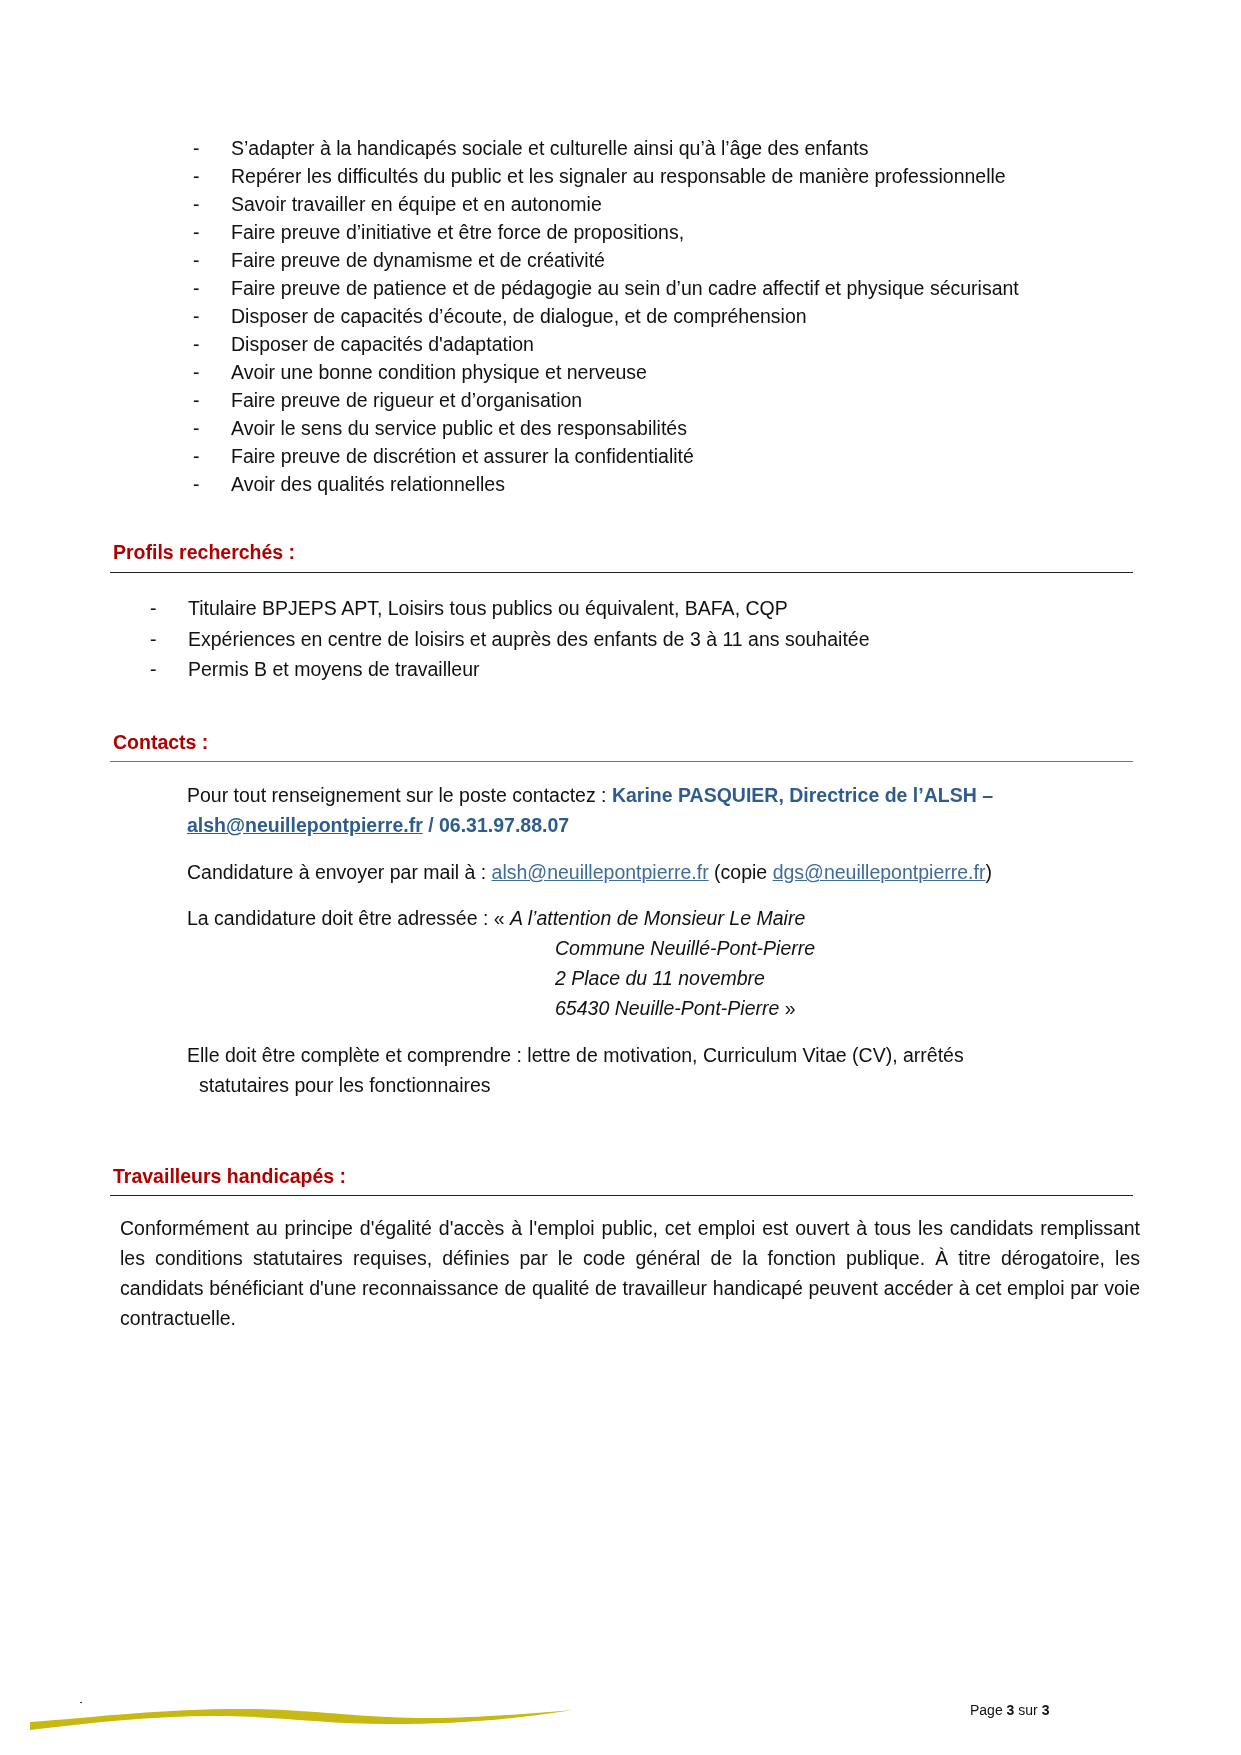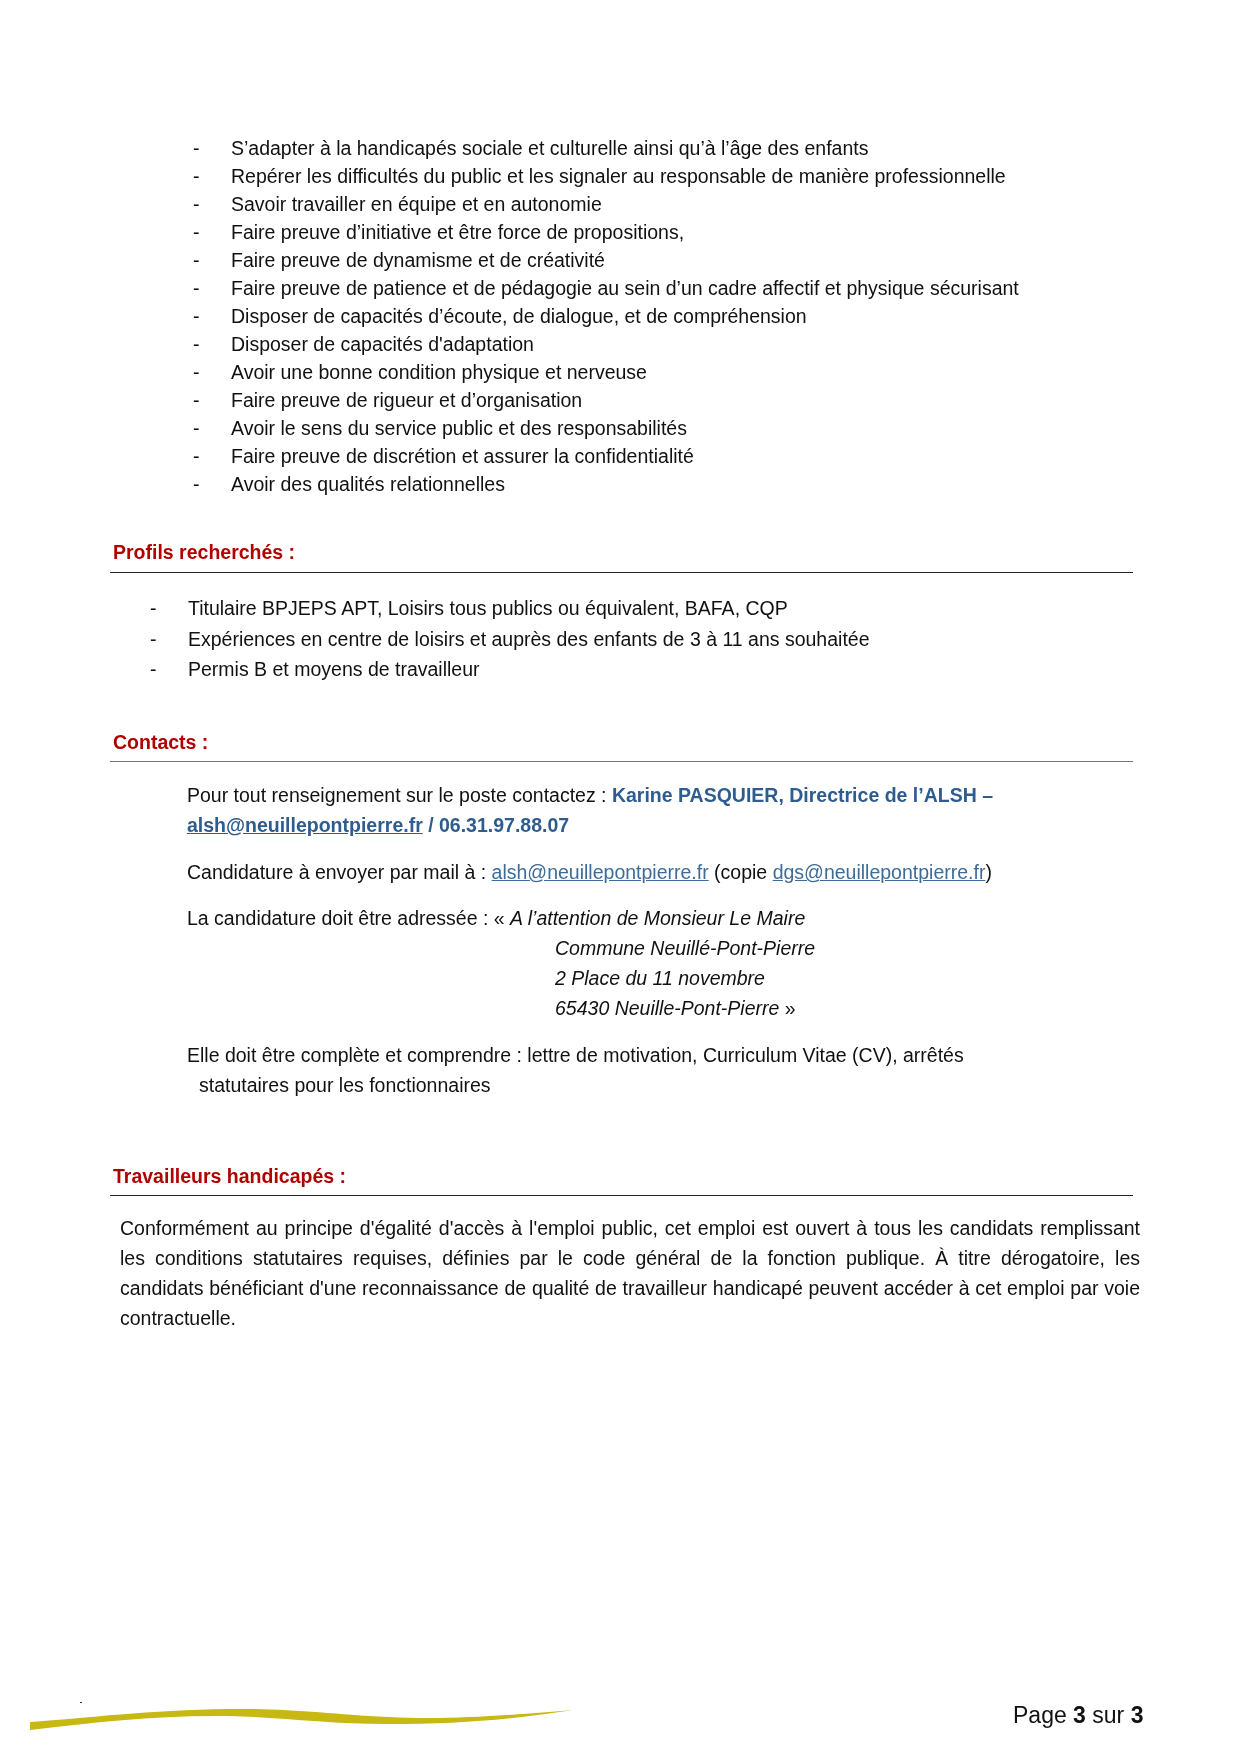--- a/index.html
+++ b/index.html
@@ -22,21 +22,21 @@
   .rule.gray { border-top-color: #777777; }
 
   .blue-bold { color: #2E5C8E; font-weight: bold; text-align: center; }
   .link { color: #3E6C98; text-decoration: underline; }
   .link.bold { color: #2E5C8E; font-weight: bold; }
   .ital { font-style: italic; }
 
   .para { position: absolute; left: 100px; width: 1020px; font-size: 19.5px; line-height: 30px; text-align: justify; margin-left: 20px; }
 
   .footer-swoosh { position: absolute; left: 28px; top: 1700px; width: 560px; height: 40px; }
-  .page-num { position: absolute; left: 1013px; top: 1702px; font-size: 23px; white-space: nowrap; }
+  .page-num { position: absolute; left: 970px; top: 1702px; font-size: 14px; white-space: nowrap; }
   .page-num b { font-weight: bold; }
   .tiny-dot { position: absolute; left: 80px; top: 1702px; width: 2px; height: 1px; background: #333; }
 </style>
 </head>
 <body>
 
 <ul class="bullet-list" id="skills-list">
   <li>
       <span class="dash">-</span>
       <span class="item-text">S’adapter à la handicapés sociale et culturelle ainsi qu’à l’âge des enfants</span>

